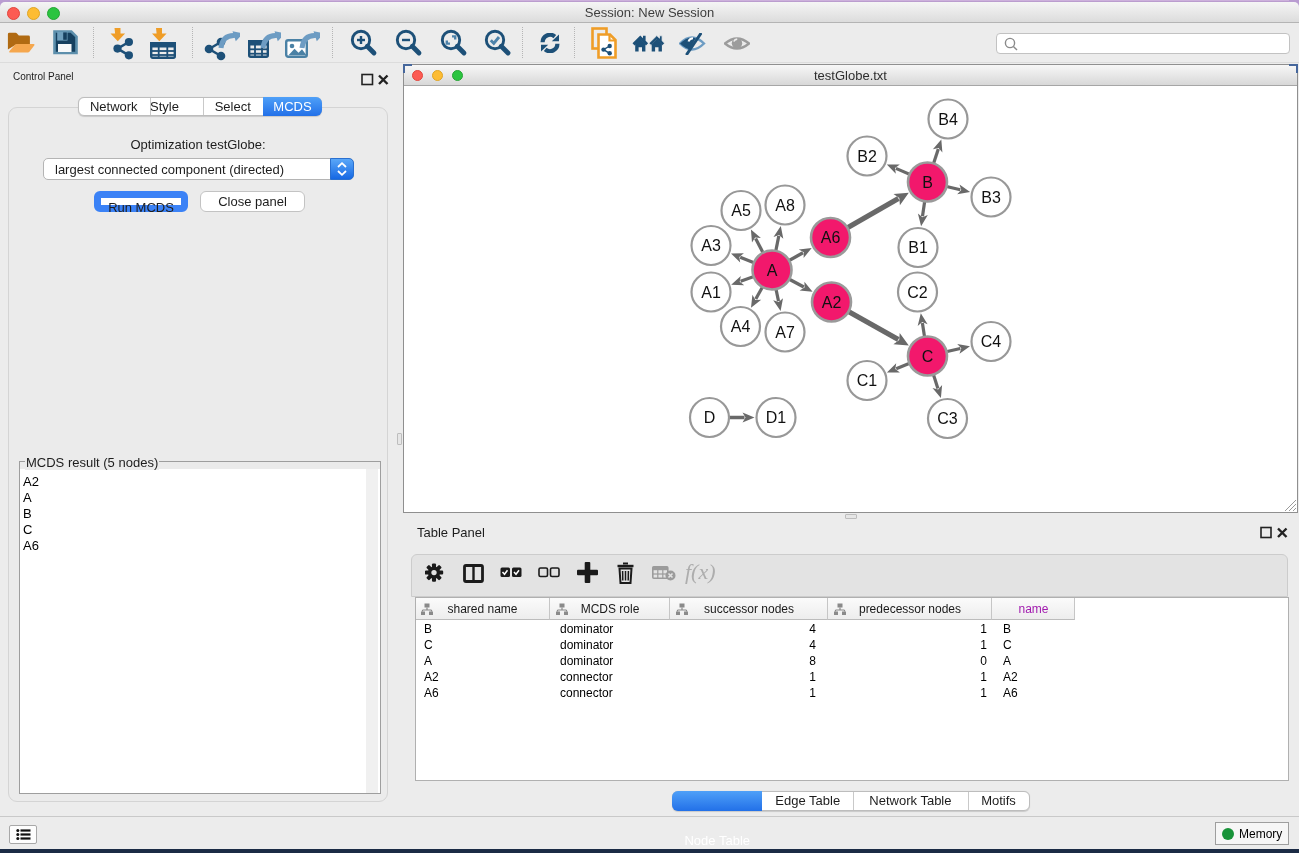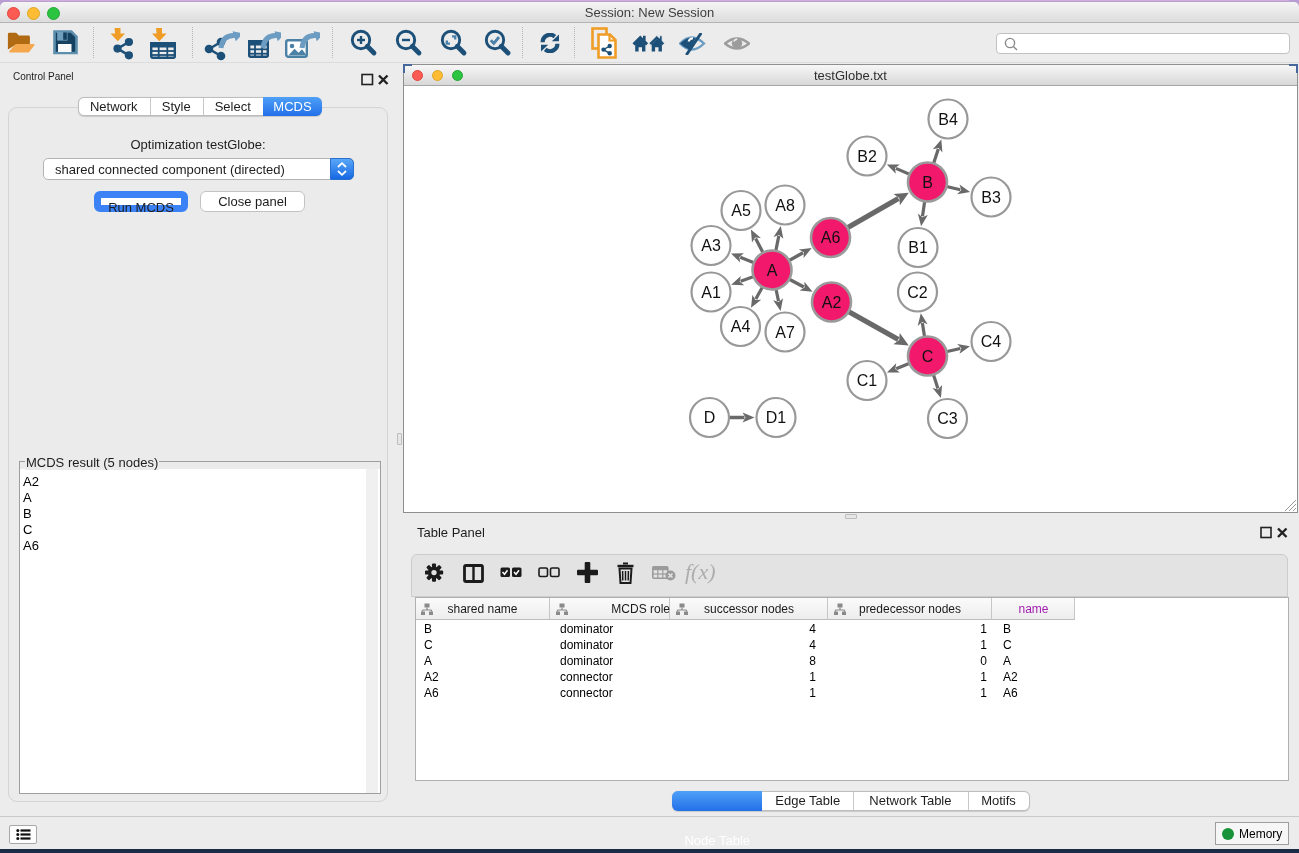--- a/index.html
+++ b/index.html
@@ -143,30 +143,30 @@
   </svg>
 <div class="abs" style="left:13px;top:71px;font-size:10px;color:#1d1d1d">Control Panel</div>
 <svg class="abs" style="left:361px;top:73px" width="30" height="13">
     <rect x="1" y="1.5" width="10.5" height="10" fill="none" stroke="#222" stroke-width="1.6"></rect>
     <path d="M18 2.5 L26.5 11 M26.5 2.5 L18 11" stroke="#222" stroke-width="2.4"></path>
   </svg>
 <div style="position:absolute;left:0;top:0;width:0;height:0;z-index:3">
     <div class="abs" style="left:77.5px;top:97px;width:244.5px;height:19px;background:#fff;border:1px solid #bdbdbd;border-radius:6px;box-shadow:0 0.5px 1px rgba(0,0,0,0.15)"></div>
 <div class="abs" style="left:77.5px;top:97px;width:72.5px;height:19px;font-size:13px;color:#1d1d1d;text-align:center;line-height:19px">Network</div>
 <div class="abs" style="left:150.0px;top:98px;width:1px;height:17px;background:#c9c9c9"></div>
-<div class="abs" style="left:150.0px;top:97px;width:52.5px;height:19px;font-size:13px;color:#1d1d1d;text-align:center;line-height:19px">Style</div>
+<div class="abs" style="left:150.0px;top:97px;width:52.5px;height:19px;font-size:13px;color:#1d1d1d;line-height:19px">Style</div>
 <div class="abs" style="left:202.5px;top:98px;width:1px;height:17px;background:#c9c9c9"></div>
 <div class="abs" style="left:202.5px;top:97px;width:60.5px;height:19px;font-size:13px;color:#1d1d1d;text-align:center;line-height:19px">Select</div>
 <div class="abs" style="left:263.0px;top:97px;width:59.0px;height:19px;background:linear-gradient(#4fa0f8,#2270e8);border-radius:0 6px 6px 0"></div>
 <div class="abs" style="left:263.0px;top:97px;width:59.0px;height:19px;font-size:13px;color:#fff;text-align:center;line-height:19px">MCDS</div>
   </div>
 <div class="abs" style="left:8px;top:107px;width:380px;height:695px;border:1px solid #d4d4d4;border-radius:9px;background:#ebebeb"></div>
 <div class="abs" style="left:8px;top:137px;width:380px;text-align:center;font-size:13px;color:#1d1d1d">Optimization testGlobe:</div>
 <div class="abs" style="left:43px;top:158px;width:311px;height:22px;background:#fff;border:1px solid #b4b4b4;border-radius:5px"></div>
-<div class="abs" style="left:55px;top:162px;font-size:13px;color:#1d1d1d">shared connected component (directed)</div>
+<div class="abs" style="left:55px;top:162px;font-size:13px;color:#1d1d1d">largest connected component (directed)</div>
 <div class="abs" style="left:330px;top:158px;width:24px;height:22px;background:linear-gradient(#5aa7f8,#1668e3);border-radius:0 5px 5px 0;border:1px solid #2a70d0"></div>
 <svg class="abs" style="left:334px;top:161px" width="16" height="16">
     <path d="M4 6 L8 2.2 L12 6" fill="none" stroke="#fff" stroke-width="1.8"></path>
     <path d="M4 10 L8 13.8 L12 10" fill="none" stroke="#fff" stroke-width="1.8"></path>
   </svg>
 <div class="abs" style="left:94px;top:191px;width:94px;height:21px;background:#fff;border:7px solid #3b82f6;border-radius:6px;font-size:13px;text-align:center;line-height:20px;color:#1d1d1d">Run MCDS</div>
 <div class="abs" style="left:200px;top:191px;width:105px;height:21px;background:#fff;border:1px solid #c3c3c3;border-radius:6px;font-size:13px;text-align:center;line-height:20px;color:#1d1d1d">Close panel</div>
 <div class="abs" style="left:19px;top:461px;width:362px;height:333px;border:1px solid #9e9e9e"></div>
 <div class="abs" style="left:20px;top:469px;width:360px;height:324px;background:#fff"></div>
 <div class="abs" style="left:366px;top:469px;width:12px;height:324px;background:#f0f0f0"></div>
@@ -338,21 +338,21 @@
     <rect x="8" y="8.5" width="4" height="3.5" fill="#8a8a8a"></rect>
   </svg>
 <div class="abs" style="left:415px;top:602px;width:135px;text-align:center;font-size:12px;color:#1a1a1a">shared name</div>
 <div class="abs" style="left:550px;top:598px;width:120px;height:22px;background:linear-gradient(#fbfbfb,#ededed);border-right:1px solid #c6c6c6;border-bottom:1px solid #bcbcbc"></div>
 <svg class="abs" style="left:556px;top:603px" width="12" height="12">
     <rect x="3.5" y="0.5" width="5" height="4" fill="#8a8a8a"></rect>
     <path d="M6 4.5 V7 M1.5 7 H10.5 M1.5 7 V8.5 M10.5 7 V8.5" stroke="#8a8a8a" stroke-width="1.2" fill="none"></path>
     <rect x="0" y="8.5" width="4" height="3.5" fill="#8a8a8a"></rect>
     <rect x="8" y="8.5" width="4" height="3.5" fill="#8a8a8a"></rect>
   </svg>
-<div class="abs" style="left:550px;top:602px;width:120px;text-align:right;font-size:12px;color:#1a1a1a">MCDS role</div>
+<div class="abs" style="left:550px;top:602px;width:120px;text-align:center;font-size:12px;color:#1a1a1a">MCDS role</div>
 <div class="abs" style="left:670px;top:598px;width:158px;height:22px;background:linear-gradient(#fbfbfb,#ededed);border-right:1px solid #c6c6c6;border-bottom:1px solid #bcbcbc"></div>
 <svg class="abs" style="left:676px;top:603px" width="12" height="12">
     <rect x="3.5" y="0.5" width="5" height="4" fill="#8a8a8a"></rect>
     <path d="M6 4.5 V7 M1.5 7 H10.5 M1.5 7 V8.5 M10.5 7 V8.5" stroke="#8a8a8a" stroke-width="1.2" fill="none"></path>
     <rect x="0" y="8.5" width="4" height="3.5" fill="#8a8a8a"></rect>
     <rect x="8" y="8.5" width="4" height="3.5" fill="#8a8a8a"></rect>
   </svg>
 <div class="abs" style="left:670px;top:602px;width:158px;text-align:center;font-size:12px;color:#1a1a1a">successor nodes</div>
 <div class="abs" style="left:828px;top:598px;width:164px;height:22px;background:linear-gradient(#fbfbfb,#ededed);border-right:1px solid #c6c6c6;border-bottom:1px solid #bcbcbc"></div>
 <svg class="abs" style="left:834px;top:603px" width="12" height="12">

